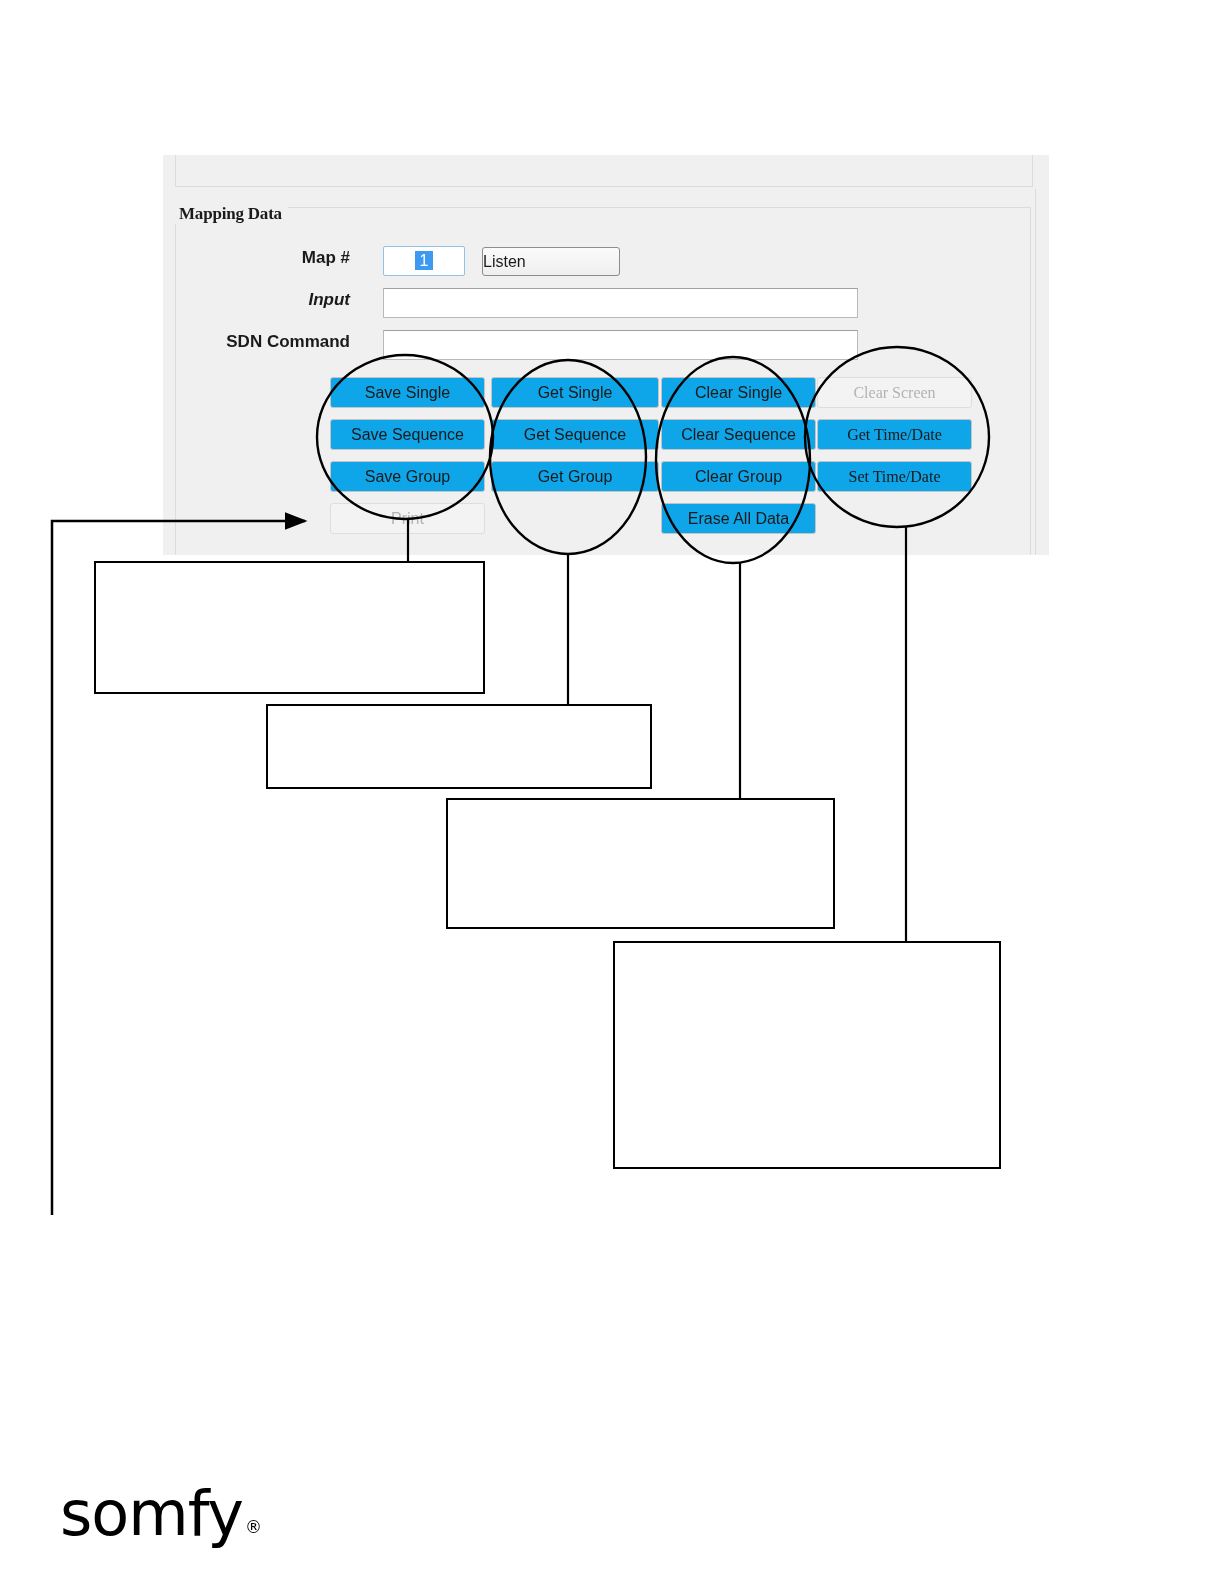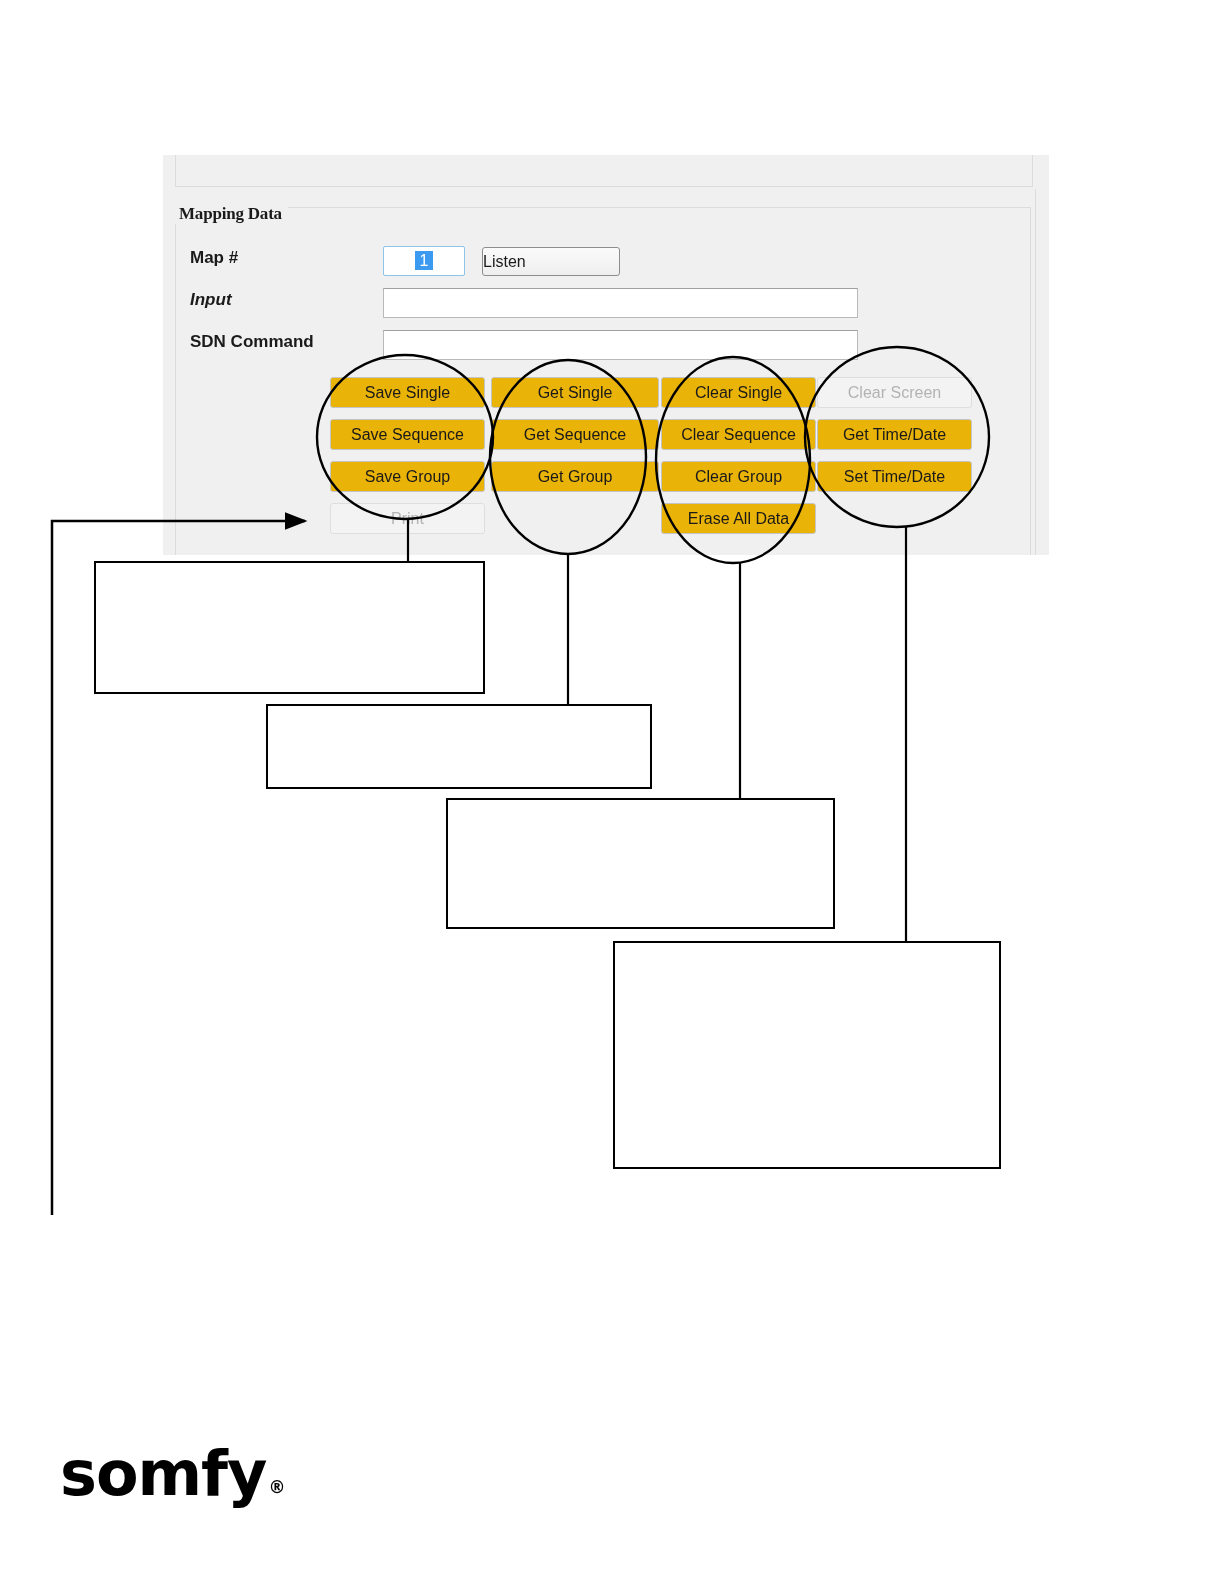--- a/index.html
+++ b/index.html
@@ -72,20 +72,21 @@
     white-space: nowrap;
     font-family: Liberation Serif, serif;
   }
 
   
   .form-label {
     position: absolute;
     font-size: 17px;
     font-weight: bold;
     color: #1a1a1a;
+    text-align: right;
     white-space: nowrap;
   }
   #label-map    { left: 190px; top: 248px; width: 160px; }
   #label-input  { left: 190px; top: 290px; width: 160px; font-style: italic; }
   #label-sdn    { left: 190px; top: 332px; width: 160px; }
 
   .txt {
     position: absolute;
     background: #ffffff;
     border: 1px solid #b9b9b9;
@@ -124,36 +125,36 @@
     color: #1a1a1a;
     text-align: left;
     line-height: 27px;
     box-sizing: border-box;
   }
 
   
   .gbtn {
     position: absolute;
     height: 31px;
-    background: #eab308;
+    background: #0ea5e9;
     border: 1px solid #c4c4c4;
     border-radius: 3px;
     font-size: 16px;
     color: #1a1a1a;
     text-align: center;
     line-height: 29px;
     box-sizing: border-box;
     white-space: nowrap;
   }
   .gbtn.disabled { color: #b3b3b3; border-color: #dedede; background: #f3f3f3; }
 
   .col0 { left: 330px; width: 155px; }
   .col1 { left: 491px; width: 168px; }
   .col2 { left: 653px; width: 155px; margin-left: 8px; }
-  .col3 { left: 817px; width: 155px; }
+  .col3 { left: 817px; width: 155px; font-family: Liberation Serif, serif; }
   .row0 { top: 377px; }
   .row1 { top: 419px; }
   .row2 { top: 461px; }
   .row3 { top: 503px; }
 
   
   #overlay {
     position: absolute;
     left: 0; top: 0;
     width: 1224px; height: 1584px;
@@ -168,24 +169,24 @@
   }
   #callout-1 { left: 94px;  top: 561px;  width: 391px; height: 133px; }
   #callout-2 { left: 266px; top: 704px;  width: 386px; height: 85px;  }
   #callout-3 { left: 446px; top: 798px;  width: 389px; height: 131px; }
   #callout-4 { left: 613px; top: 941px;  width: 388px; height: 228px; }
 
   
   #somfy-logo {
     position: absolute;
     left: 60px;
-    top: 1443px;
+    top: 1483px;
     font-family: "DejaVu Sans", sans-serif;
     font-size: 62px;
-    font-weight: bold;
+    font-weight: normal;
     letter-spacing: -1px;
     color: #000000;
     line-height: 1;
     white-space: nowrap;
   }
   #somfy-logo .reg {
     font-size: 17px;
     vertical-align: baseline;
     position: relative;
     top: -2px;

